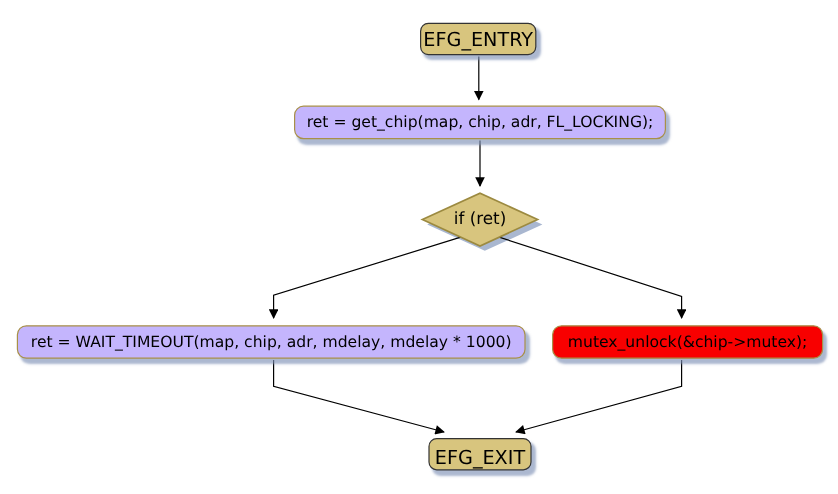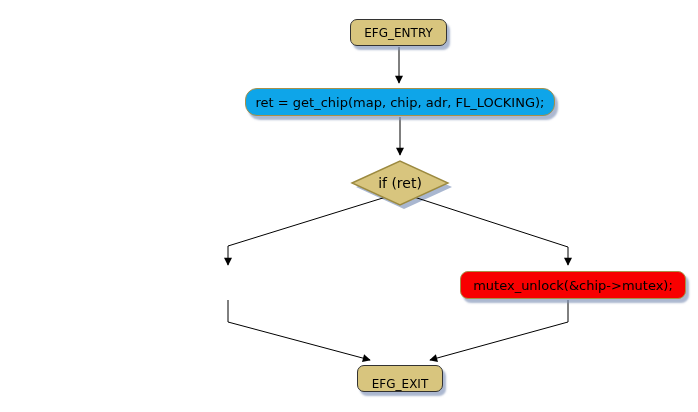--- a/index.html
+++ b/index.html
@@ -16,28 +16,28 @@
     display:flex;align-items:center;justify-content:center;
     box-sizing:border-box;
     white-space:nowrap;
     color:#000000;
     box-shadow:3px 4px 2px rgba(128,146,183,0.65);
   }
   .terminal{
     background:#d8c57e;
     border:1.5px solid #333333;
     border-radius:7px;
-    font-size:12px;
+    font-size:16px;
   }
   .process{
     border:1.6px solid #a89048;
     border-radius:8px;
     font-size:13px;
   }
-  .process.blue{background:#0ea5e9;border-radius:12px;}
+  .process.blue{background:#c4b5fd;}
   .process.red{background:#f80000;}
   .diamond-label{
     position:absolute;
     display:flex;align-items:center;justify-content:center;
     font-size:14px;color:#000;
     box-shadow:none;
   }
   
   #node-entry   {left:350px;top:19px;width:97px;height:27px;}
   #node-getchip {left:245px;top:88px;width:310px;height:28px;}
@@ -77,20 +77,23 @@
   </div>
 
   <div id="node-getchip" class="node process blue">
     <span>ret = get_chip(map, chip, adr, FL_LOCKING);</span>
   </div>
 
   <div id="node-if" class="diamond-label">
     <span>if (ret)</span>
   </div>
 
+  <div id="node-wait" class="node process blue">
+    <span>ret = WAIT_TIMEOUT(map, chip, adr, mdelay, mdelay * 1000)</span>
+  </div>
 
   <div id="node-mutex" class="node process red">
     <span>mutex_unlock(&amp;chip-&gt;mutex);</span>
   </div>
 
   <div id="node-exit" class="node terminal">
     <span>EFG_EXIT</span>
   </div>
 
 </div>

